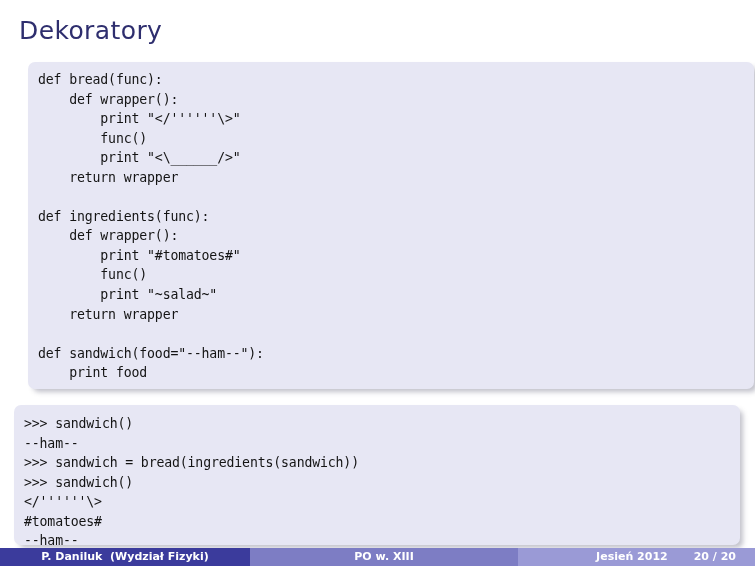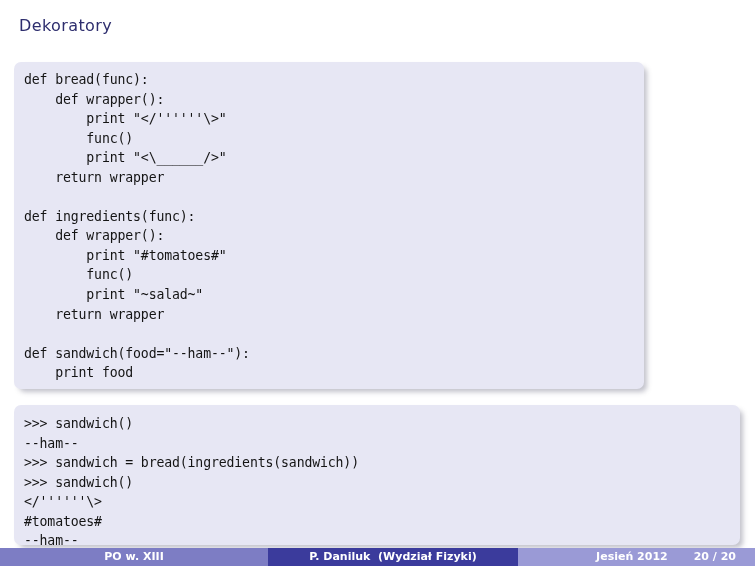--- a/index.html
+++ b/index.html
@@ -22,21 +22,21 @@
     height: 566px;
     background: #ffffff;
   }
 
   
   #frame-title {
     position: absolute;
     left: 19px;
     top: 16px;
     font-family: "DejaVu Sans", sans-serif;
-    font-size: 16px;
+    font-size: 25px;
     font-weight: 400;
     letter-spacing: 0.4px;
     color: #2e2e6e;
     white-space: pre;
   }
 
   
   .codeblock {
     position: absolute;
     background: #e7e7f4;
@@ -49,23 +49,23 @@
     margin: 0;
     font-family: "DejaVu Sans Mono", monospace;
     font-size: 13.2px;
     line-height: 19.55px;
     color: #141414;
     white-space: pre;
     letter-spacing: -0.15px;
   }
 
   #code-block-definitions {
-    left: 14px;
+    left: 28px;
     top: 62px;
-    width: 630px;
+    width: 726px;
     height: 327px;
   }
   #code-block-definitions pre {
     padding: 8px 0 0 10px;
   }
 
   #code-block-session {
     left: 14px;
     top: 405px;
     width: 726px;
@@ -145,21 +145,21 @@
     <pre>&gt;&gt;&gt; sandwich()
 --ham--
 &gt;&gt;&gt; sandwich = bread(ingredients(sandwich))
 &gt;&gt;&gt; sandwich()
 &lt;/''''''\&gt;
 #tomatoes#
 --ham--</pre>
   </div>
 
   <div id="footer">
+    <div class="foot-seg" id="footer-author">P. Daniluk  (Wydział Fizyki)</div>
     <div class="foot-seg" id="footer-title">PO w. XIII</div>
-    <div class="foot-seg" id="footer-author">P. Daniluk  (Wydział Fizyki)</div>
     <div class="foot-seg" id="footer-meta">
       <span id="footer-date">Jesień 2012</span>
       <span id="footer-page">20 / 20</span>
     </div>
   </div>
 
 </div>
 
 </body></html>

